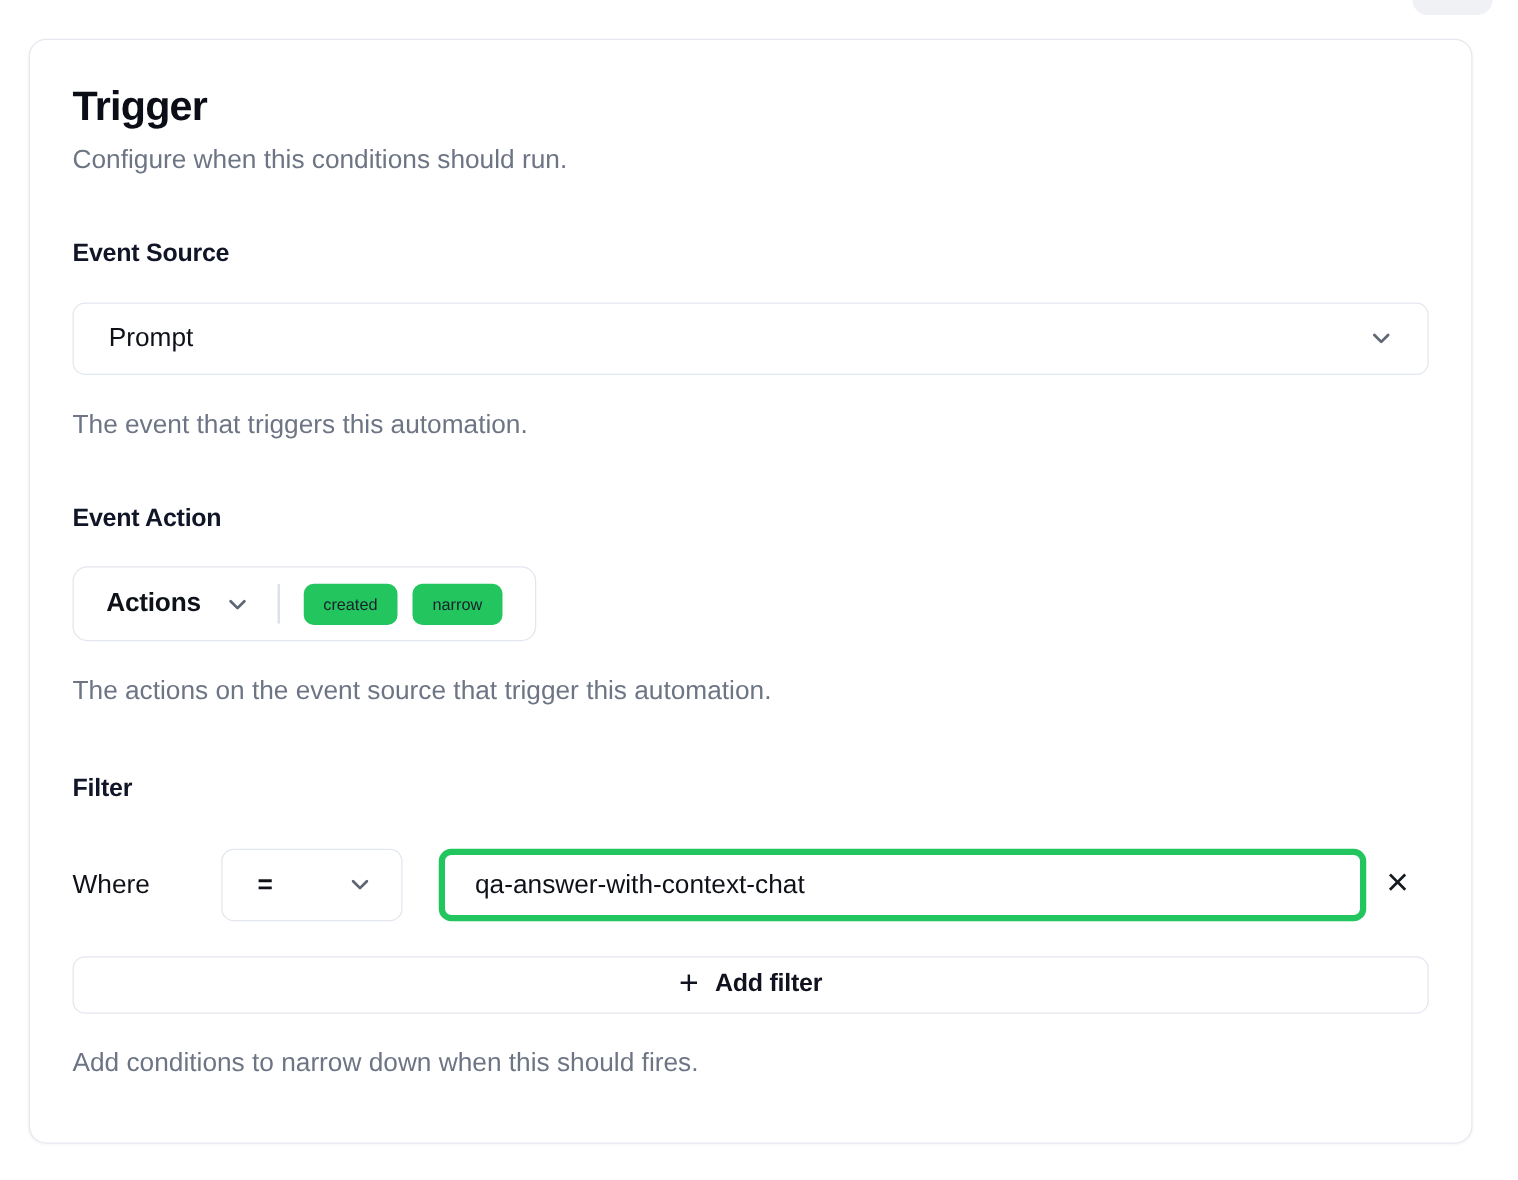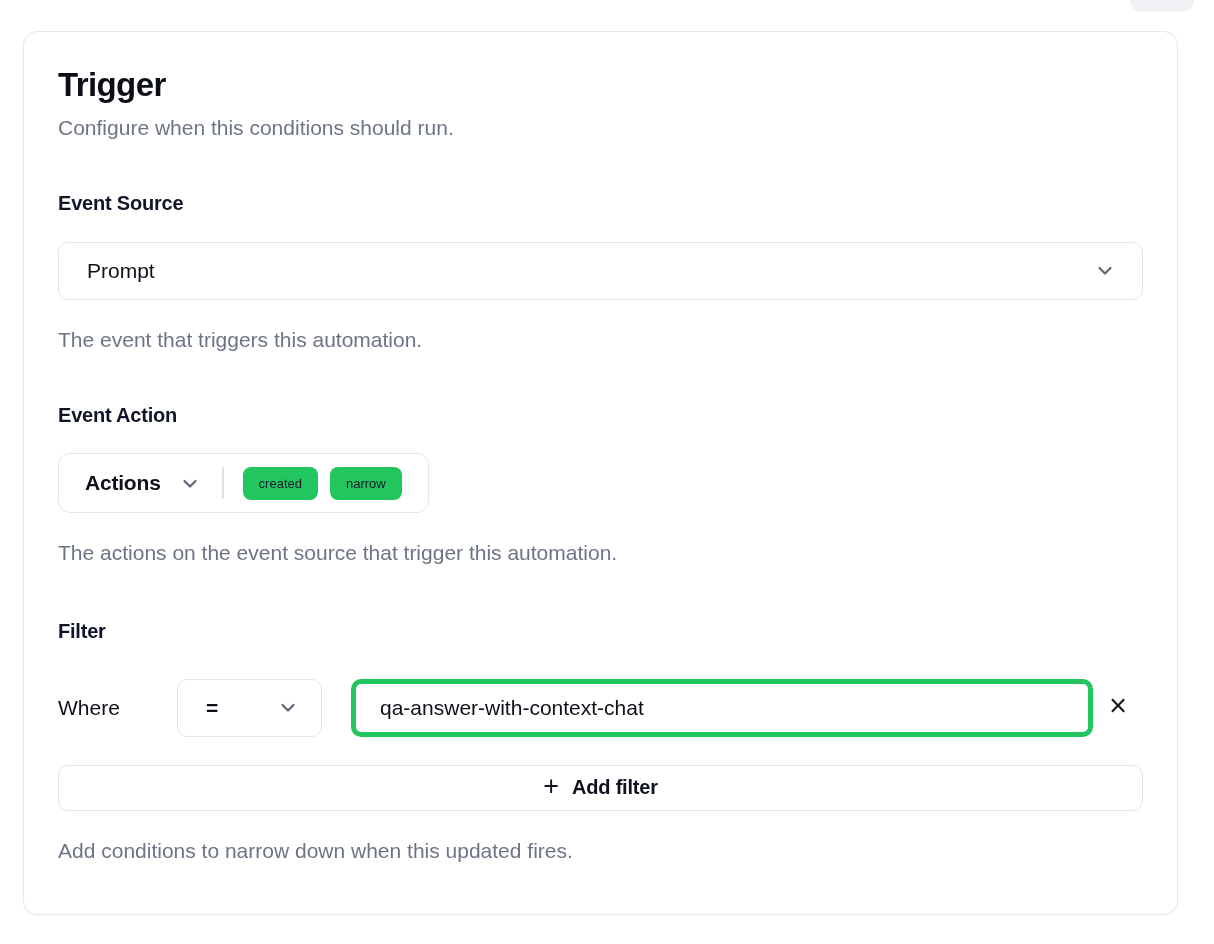--- a/index.html
+++ b/index.html
@@ -277,16 +277,16 @@
       <button class="remove-btn">
         <span>×</span>
       </button>
     </div>
 
     <button class="add-filter-btn">
       <span class="plus">+</span>
       <span class="lbl">Add filter</span>
     </button>
 
-    <div class="help">Add conditions to narrow down when this updated fires.</div>
+    <div class="help">Add conditions to narrow down when this should fires.</div>
   </div>
 
 </div>
 
 </body></html>

